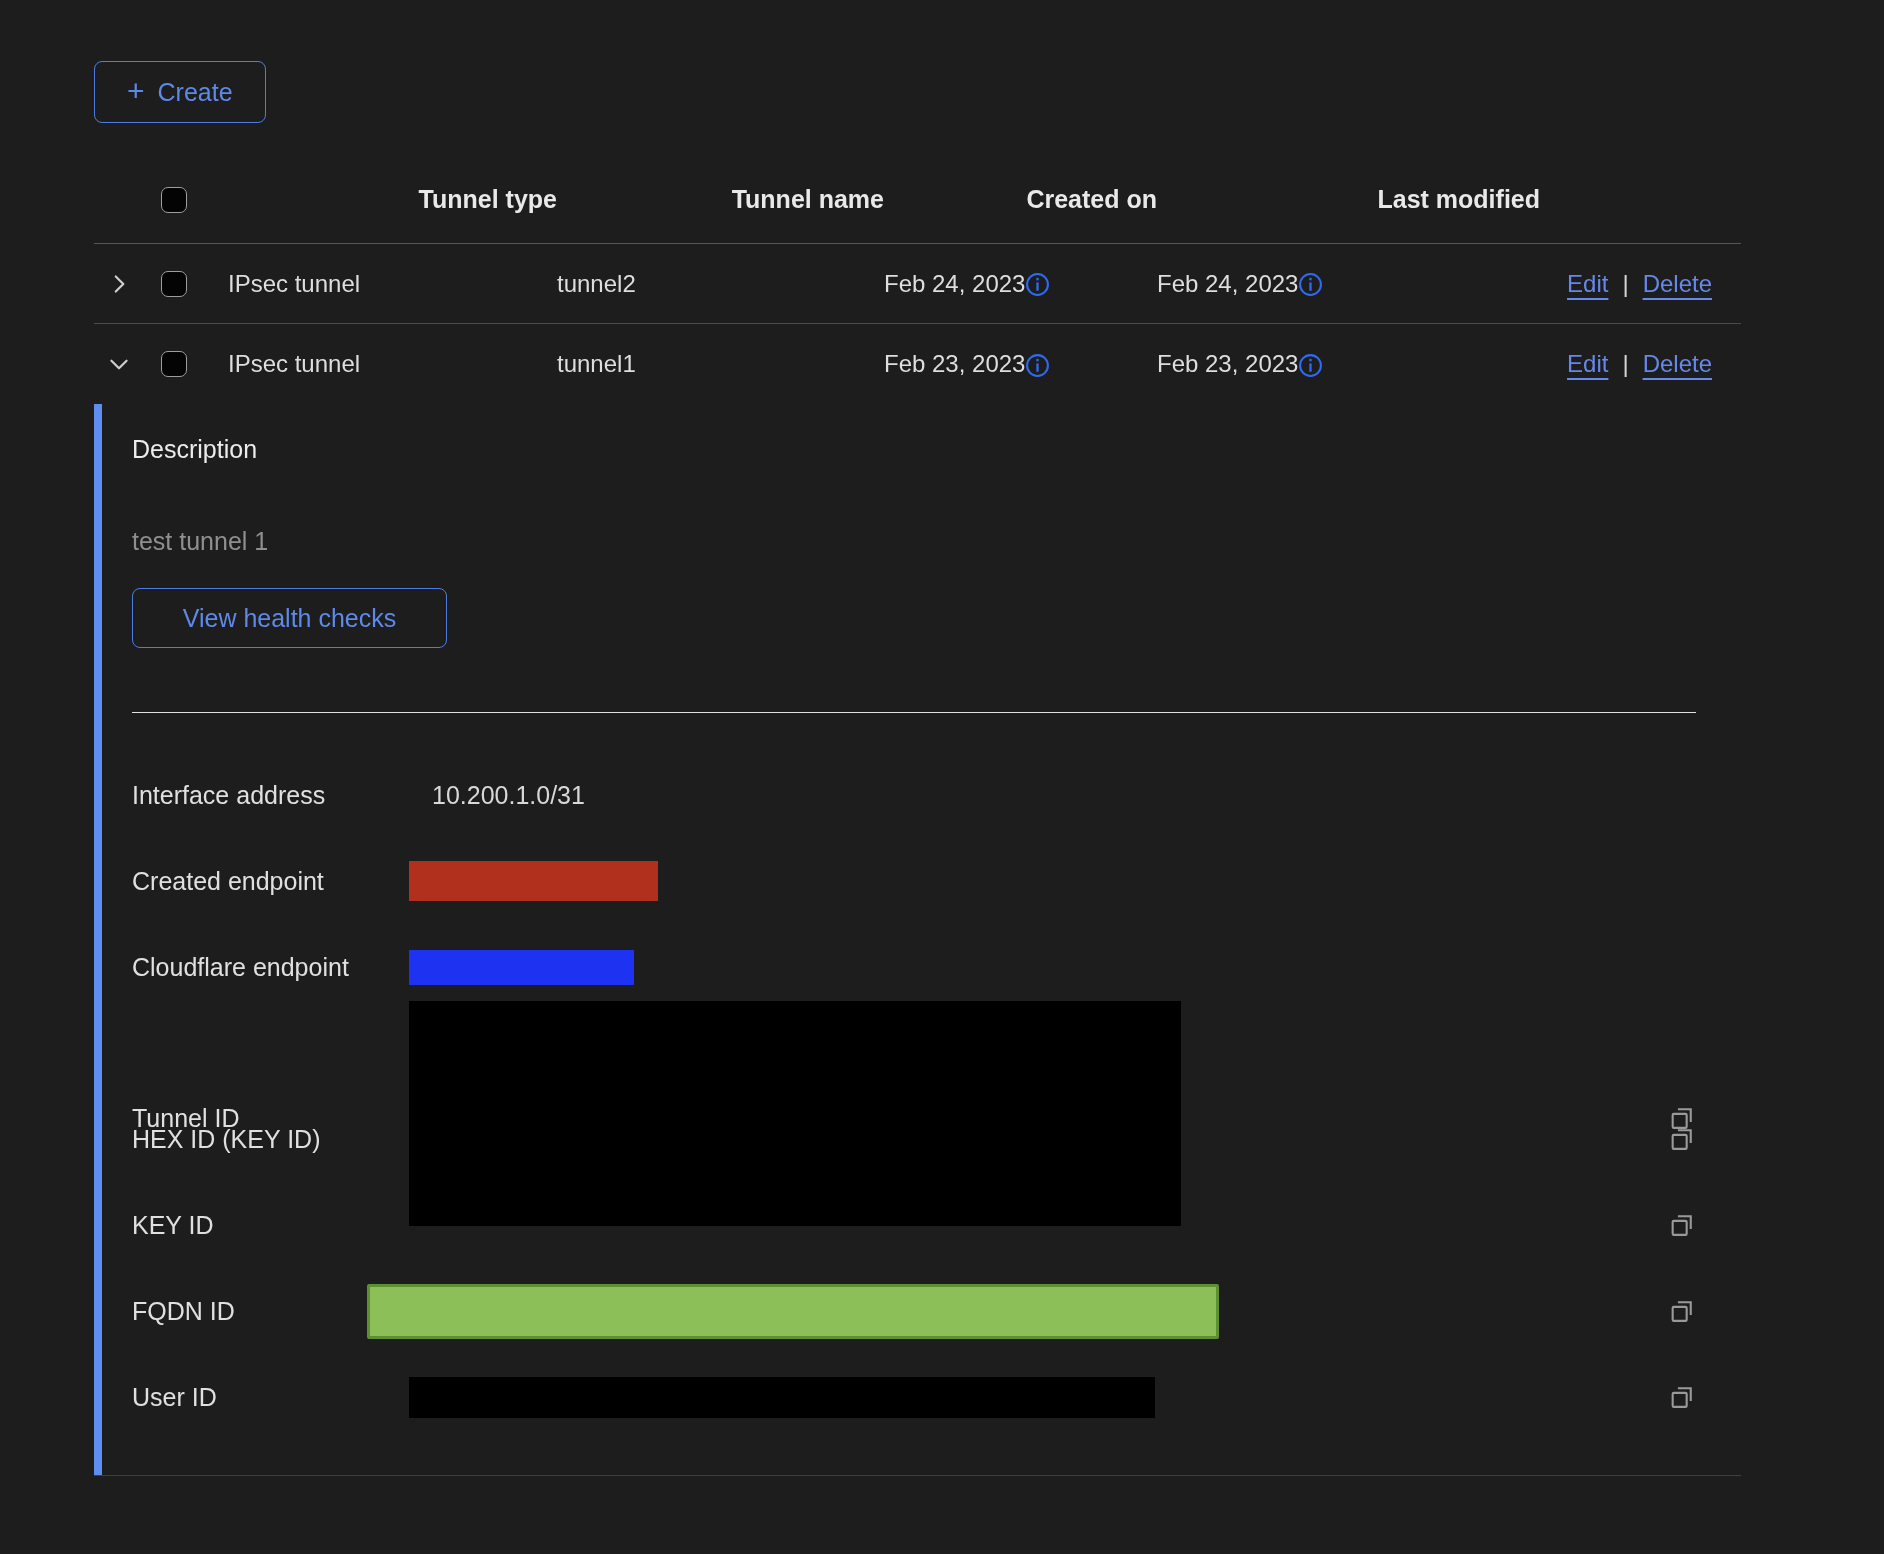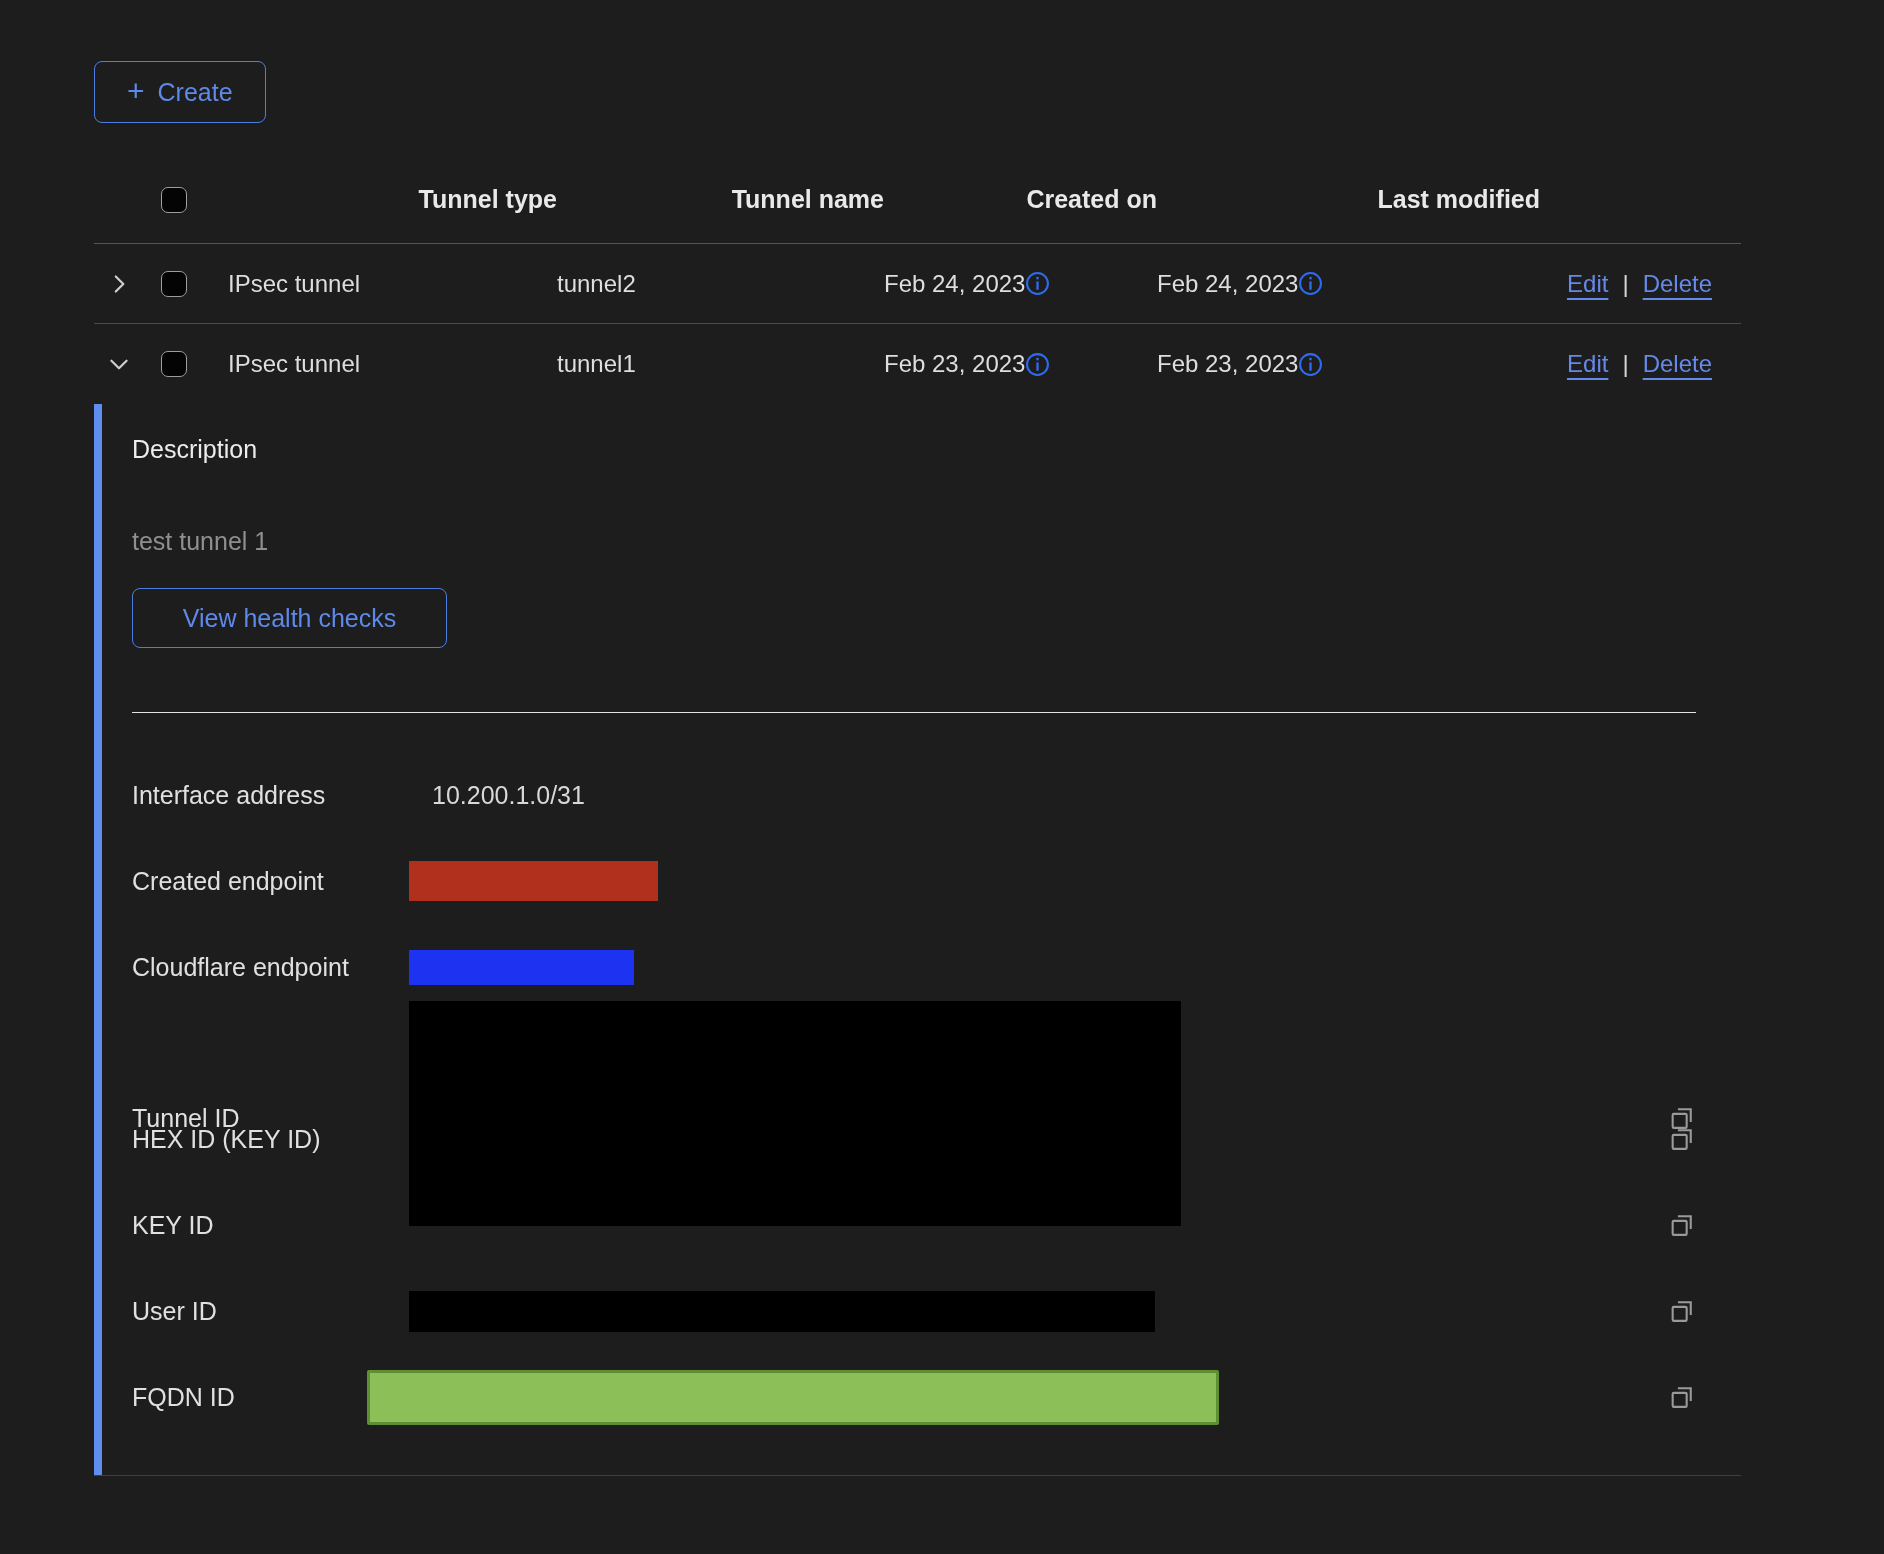--- a/index.html
+++ b/index.html
@@ -36,21 +36,21 @@
   .body-row.with-divider { border-bottom: 1px solid #4a4a4a; }
 
   .c-chevron { padding-left: 10px; display: flex; align-items: center; }
   .c-check { padding-left: 13px; display: flex; align-items: center; }
   .chevron-btn { background: none; border: none; padding: 0; cursor: pointer; width: 30px; height: 30px; display: flex; align-items: center; justify-content: center; }
   .checkbox {
     display: inline-block; width: 26px; height: 26px;
     border: 1.5px solid #9e9e9e; border-radius: 7px;
     background: #040404; cursor: pointer;
   }
-  .c-date { display: flex; align-items: center; }
+  .c-date { display: flex; align-items: flex-end; }
   .info-btn { background: none; border: none; padding: 0; cursor: pointer; width: 26px; height: 26px; display: flex; align-items: center; }
   .c-actions { display: flex; justify-content: flex-end; align-items: flex-start; gap: 14px; padding-right: 29px; }
   .link {
     color: #6589e8; text-decoration: underline;
     text-underline-offset: 6px; text-decoration-thickness: 1.5px;
     cursor: pointer; font-size: 24px;
   }
   .pipe { color: #d5d5d5; font-size: 24px; }
 
   
@@ -244,33 +244,33 @@
           <span></span>
           <button class="copy-btn" aria-label="copy">
             <svg width="28" height="28" viewBox="0 0 24 24" fill="none" stroke="currentColor" stroke-width="1.8">
                 <rect x="4" y="8.5" width="12" height="12" rx="1"></rect>
                 <path d="M8.5 4.5h11v11"></path>
               </svg>
           </button>
         </div>
 
         <div class="detail-row">
+          <span class="detail-label">FQDN ID</span>
+          <span class="block green"></span>
+          <button class="copy-btn" aria-label="copy">
+            <svg width="28" height="28" viewBox="0 0 24 24" fill="none" stroke="currentColor" stroke-width="1.8">
+                <rect x="4" y="8.5" width="12" height="12" rx="1"></rect>
+                <path d="M8.5 4.5h11v11"></path>
+              </svg>
+          </button>
+        </div>
+
+        <div class="detail-row">
           <span class="detail-label">User ID</span>
           <span class="block black"></span>
-          <button class="copy-btn" aria-label="copy">
-            <svg width="28" height="28" viewBox="0 0 24 24" fill="none" stroke="currentColor" stroke-width="1.8">
-                <rect x="4" y="8.5" width="12" height="12" rx="1"></rect>
-                <path d="M8.5 4.5h11v11"></path>
-              </svg>
-          </button>
-        </div>
-
-        <div class="detail-row">
-          <span class="detail-label">FQDN ID</span>
-          <span class="block green"></span>
           <button class="copy-btn" aria-label="copy">
             <svg width="28" height="28" viewBox="0 0 24 24" fill="none" stroke="currentColor" stroke-width="1.8">
                 <rect x="4" y="8.5" width="12" height="12" rx="1"></rect>
                 <path d="M8.5 4.5h11v11"></path>
               </svg>
           </button>
         </div>
 
       </div>
     </div>

